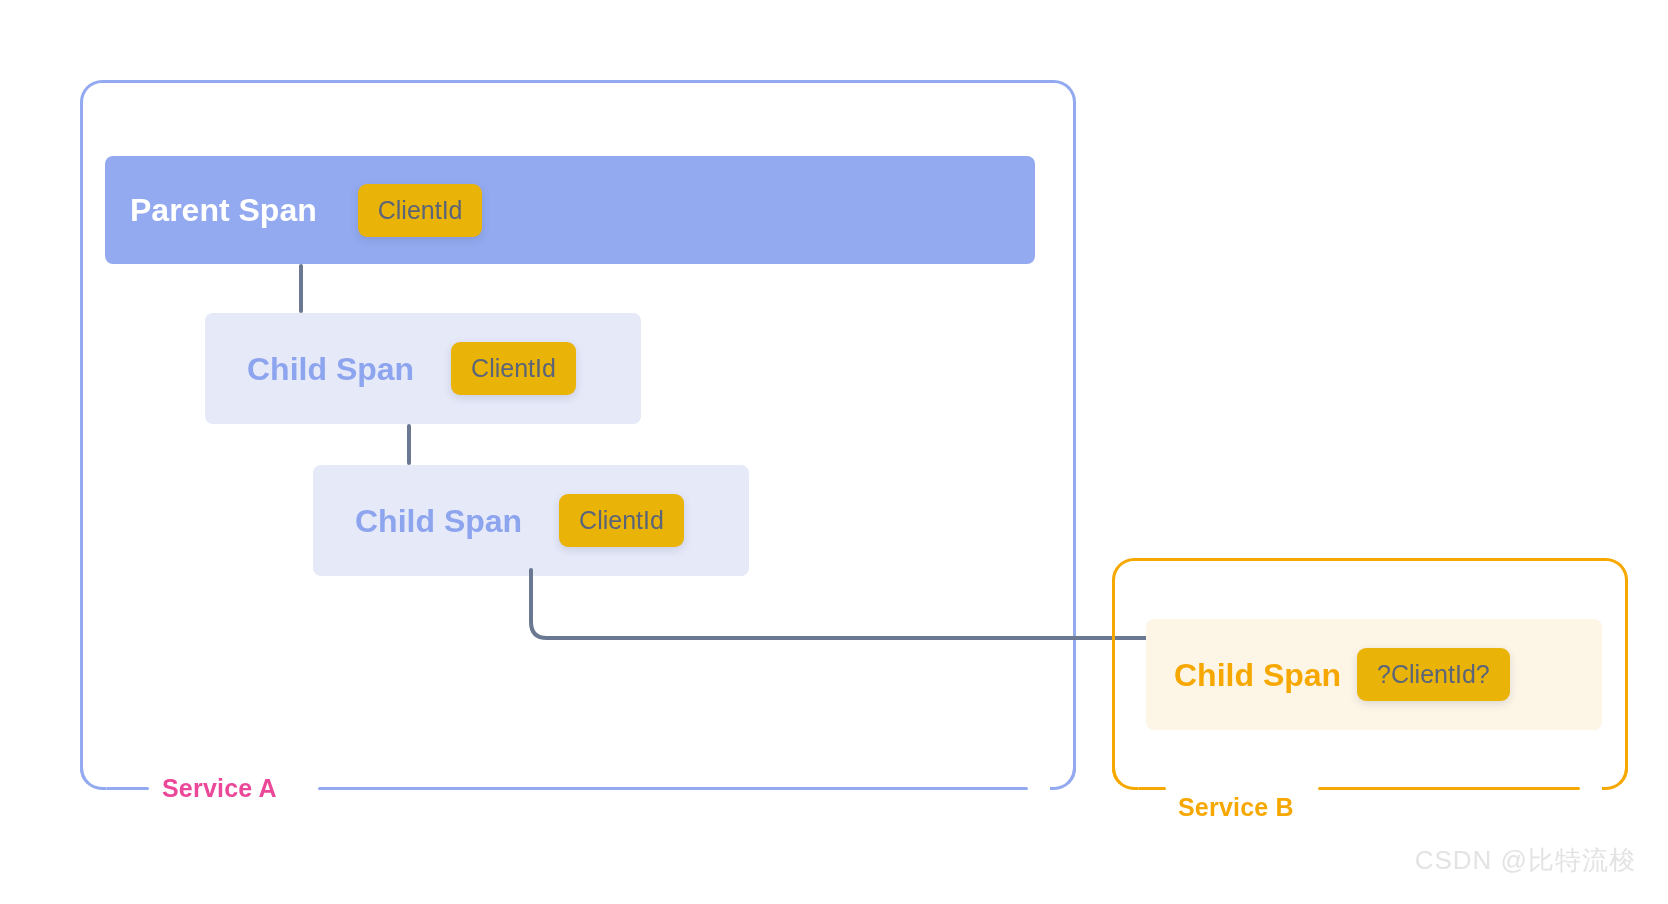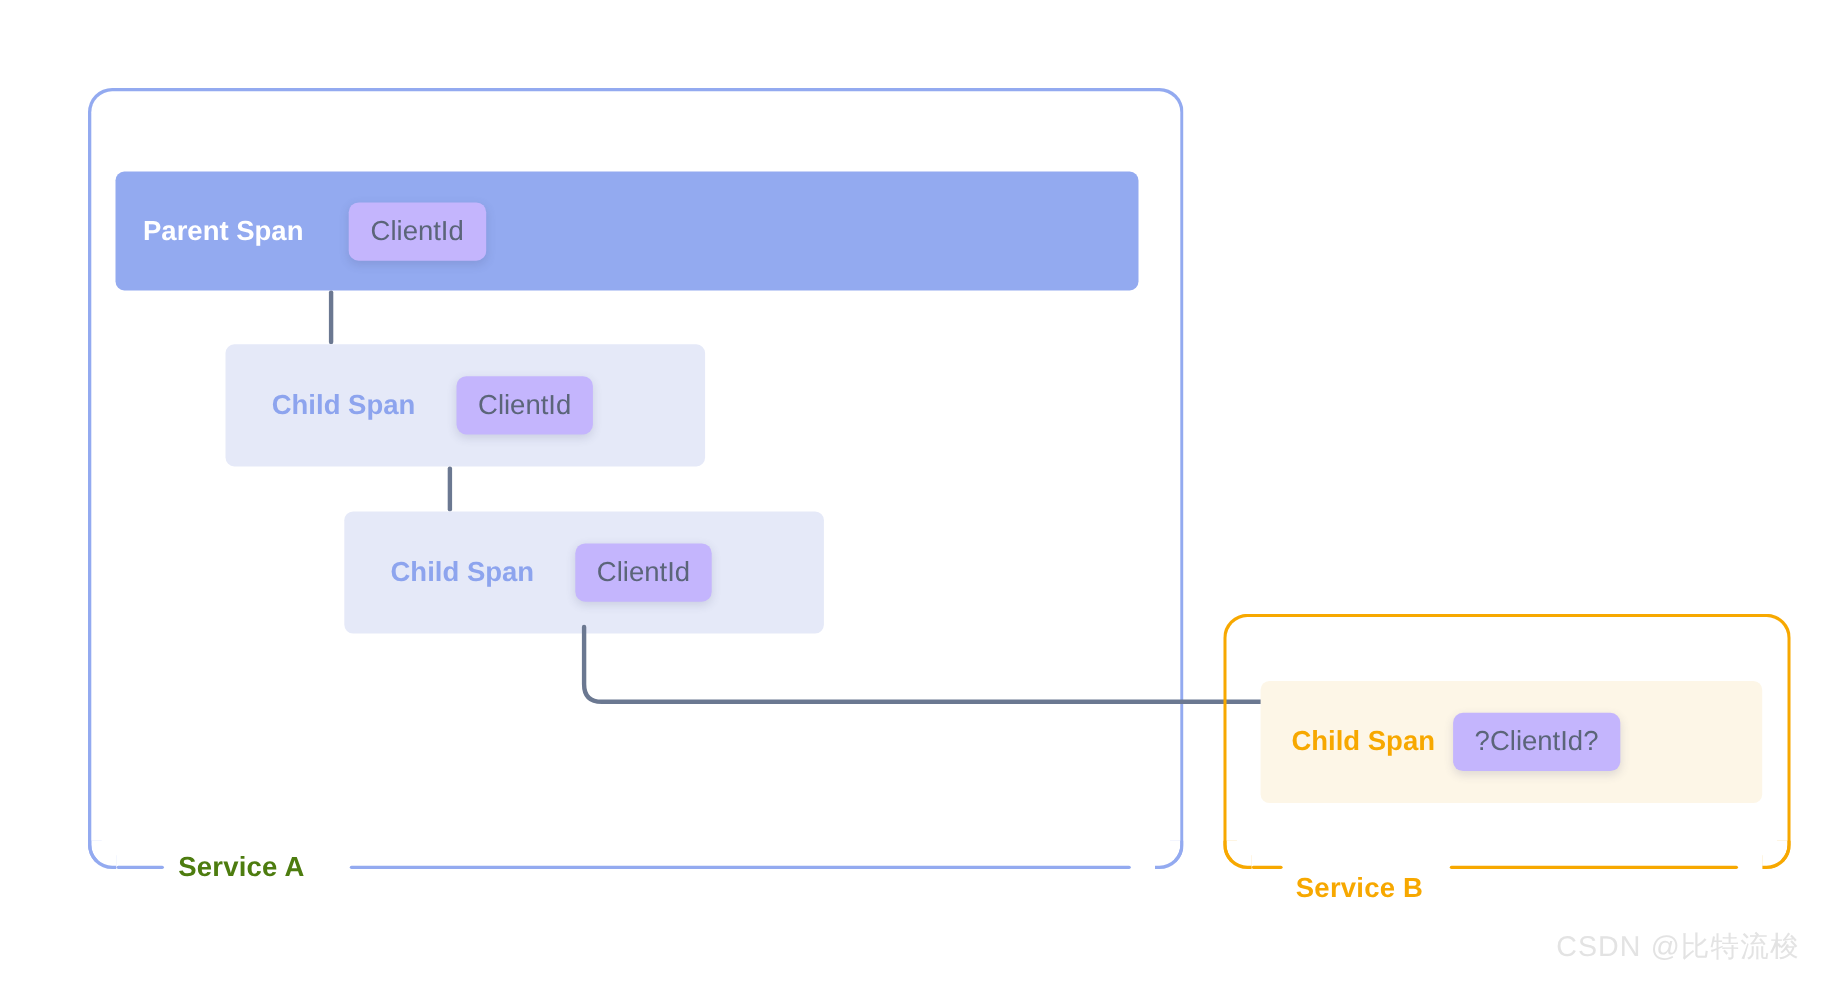--- a/index.html
+++ b/index.html
@@ -84,44 +84,44 @@
   .service-label {
     position: absolute;
     font-size: 25px;
     font-weight: bold;
     letter-spacing: 0.2px;
     white-space: nowrap;
     background: #ffffff;
     padding: 0 10px;
     line-height: 1;
   }
-  .service-label.blue  { color: #4d7c0f; }
+  .service-label.blue  { color: #ec4899; }
   .service-label.amber { color: #f7a800; }
 
   
   .span-bar {
     position: absolute;
     box-sizing: border-box;
     display: flex;
     align-items: center;
     border-radius: 8px;
   }
 
   .span-title {
-    font-size: 25px;
+    font-size: 32px;
     font-weight: bold;
     white-space: nowrap;
     line-height: 1;
   }
 
   .tag {
     display: inline-flex;
     align-items: center;
     justify-content: center;
-    background: #c4b5fd;
+    background: #eab308;
     color: #5b6579;
     font-size: 25px;
     font-weight: normal;
     line-height: 1;
     border-radius: 9px;
     padding: 14px 20px;
     white-space: nowrap;
     box-shadow: 0 3px 9px rgba(60, 70, 110, 0.16);
   }
 

